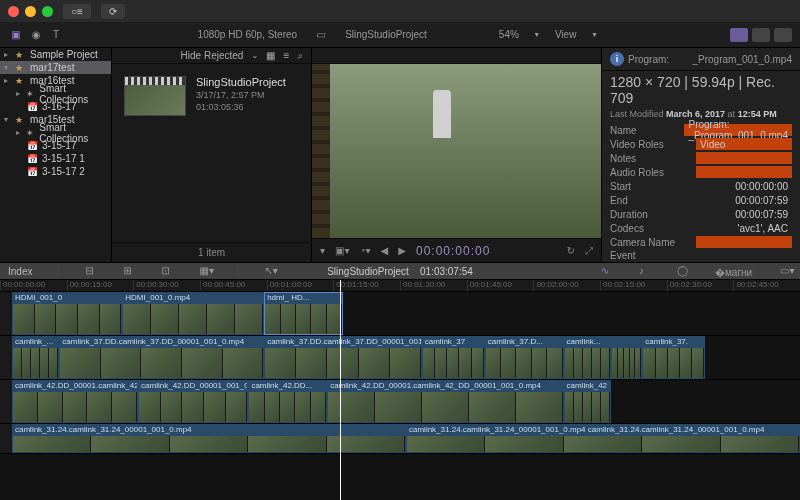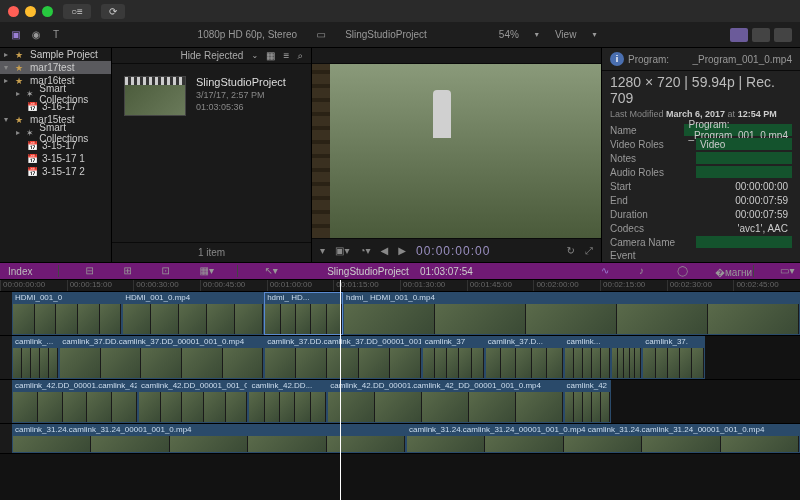--- a/index.html
+++ b/index.html
@@ -52,28 +52,28 @@
 .vc-spacer { flex: 1; }
 .tc { color: #9a8fc0; font-size: 12px; letter-spacing: 1px; }
 
 .inspector { width: 198px; background: #212121; display: flex; flex-direction: column; }
 .insp-top { padding: 4px 8px; border-bottom: 1px solid #0a0a0a; color: #999; display: flex; align-items: center; gap: 4px; }
 .insp-top .ico-i { width: 14px; height: 14px; background: #4a6fb0; border-radius: 50%; color: #fff; display: inline-flex; align-items: center; justify-content: center; font-size: 9px; font-weight: bold; }
 .insp-res { padding: 3px 8px; font-size: 14px; color: #bbb; }
 .insp-mod { padding: 0 8px 4px; font-size: 9px; color: #888; }
 .insp-row { display: flex; align-items: center; padding: 1px 8px; height: 14px; }
 .insp-key { width: 86px; color: #999; font-size: 10px; }
-.insp-val { flex: 1; background: #14532d; color: #ccc; padding: 1px 4px; font-size: 10px; height: 12px; display: flex; align-items: center; }
+.insp-val { flex: 1; background: #c2410c; color: #ccc; padding: 1px 4px; font-size: 10px; height: 12px; display: flex; align-items: center; }
 .insp-val.plain { background: transparent; text-align: right; justify-content: flex-end; }
 .insp-foot { margin-top: auto; display: flex; gap: 2px; padding: 4px; }
 .insp-btn { flex: 1; background: #3a3a3a; text-align: center; padding: 3px; color: #ccc; font-size: 10px; }
 .insp-btn.basic { background: #4a4a4a; }
 
 
-.tl-index { height: 18px; background: #701a75; display: flex; align-items: center; padding: 0 8px; gap: 26px; border-top: 1px solid #000; border-bottom: 1px solid #000; }
+.tl-index { height: 18px; background: #404040; display: flex; align-items: center; padding: 0 8px; gap: 26px; border-top: 1px solid #000; border-bottom: 1px solid #000; }
 .tl-index .lbl { color: #bbb; }
 .tl-index .sep { width: 1px; height: 12px; background: #444; }
 .tl-index .spacer { flex: 1; }
 .tl-index .center { position: absolute; left: 50%; transform: translateX(-50%); color: #ccc; }
 .ico-mini { width: 12px; height: 12px; color: #999; }
 .ico-mini.purple { color: #9b7fd6; }
 
 
 .timeline { height: 220px; background: #121212; overflow: hidden; }
 .ruler { height: 12px; background: #1a1a1a; display: flex; border-bottom: 1px solid #000; position: relative; }
@@ -345,30 +345,20 @@
           <div class="clip-seg active" style="width: 10%;">
             <div class="clip-label">hdmi_   HD...</div>
             <div class="clip-thumb-row">
               <div></div>
               <div></div>
               <div></div>
               <div></div>
               <div></div>
             </div>
           </div>
-          <div class="clip-seg" style="width: 58%;">
-            <div class="clip-label">hdmi_  HDMI_001_0.mp4</div>
-            <div class="clip-thumb-row">
-              <div></div>
-              <div></div>
-              <div></div>
-              <div></div>
-              <div></div>
-            </div>
-          </div>
         </div>
       </div>
       <div class="track">
         <div class="track-head"></div>
         <div class="track-body">
           <div class="clip-seg" style="width: 6%;">
             <div class="clip-label">camlink_...</div>
             <div class="clip-thumb-row">
               <div></div>
               <div></div>

